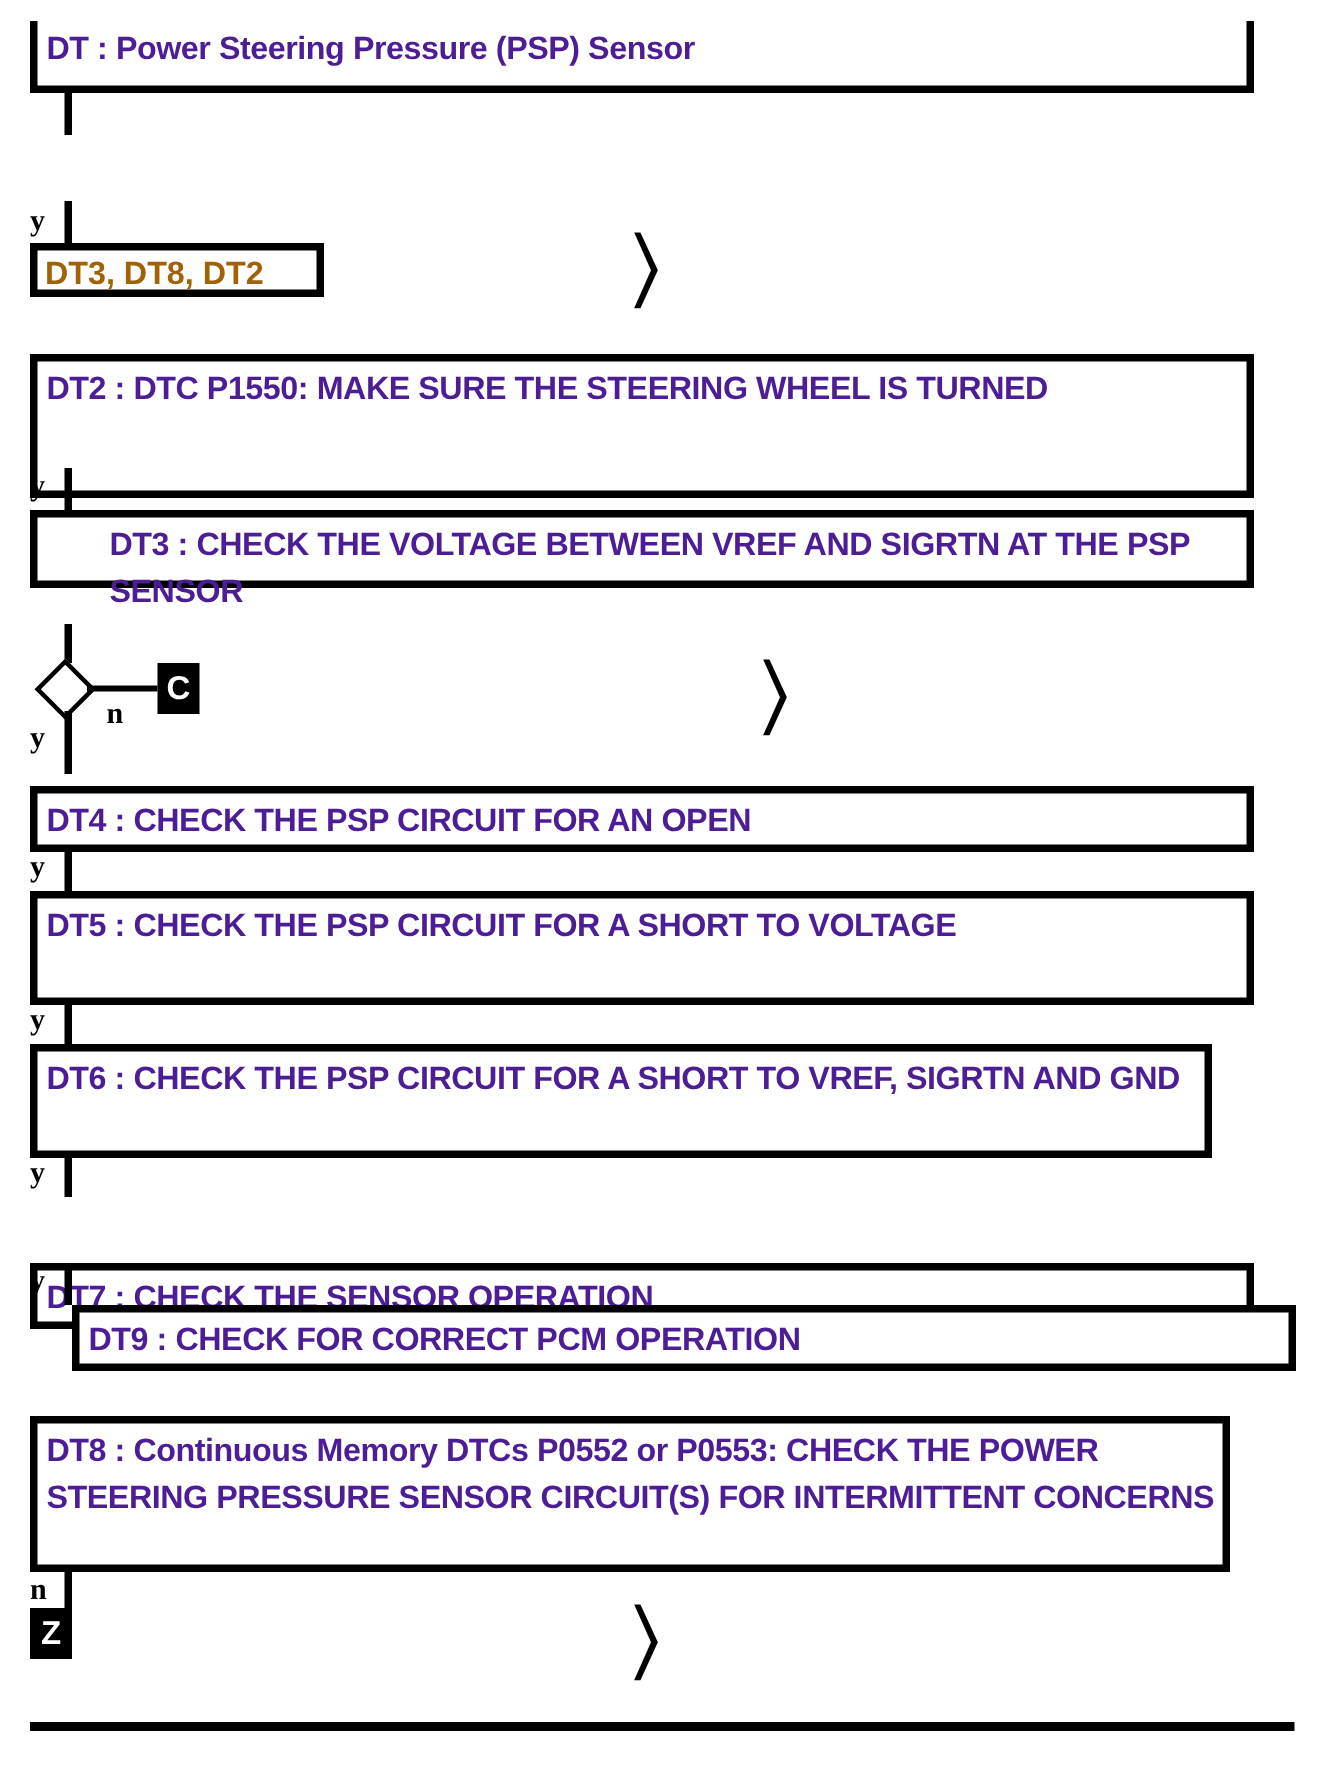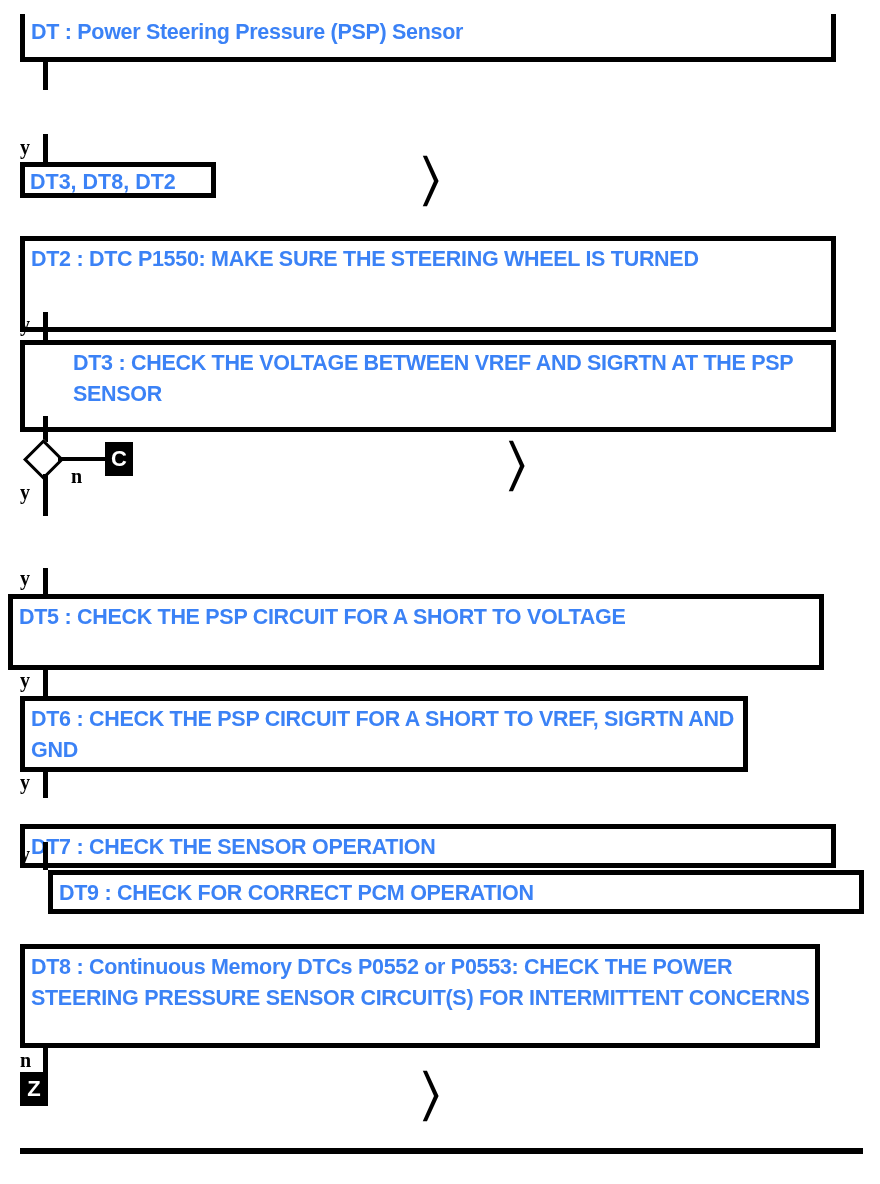--- a/index.html
+++ b/index.html
@@ -17,41 +17,41 @@
     background: #ffffff;
     overflow: hidden;
   }
 
   
   .step-box {
     position: absolute;
     box-sizing: border-box;
     border: 5px solid #000000;
     background: #ffffff;
-    color: #3b82f6;
+    color: #4c1d95;
     font-weight: bold;
     font-size: 21.5px;
     line-height: 31px;
     letter-spacing: -0.3px;
     padding: 3px 0 3px 6px;
     font-family: "Liberation Sans", sans-serif;
     font-stretch: condensed;
     white-space: pre-line;
   }
   
   .step-box.no-top {
     border-top: none;
   }
   
   .small-box {
     position: absolute;
     box-sizing: border-box;
     border: 5px solid #000000;
     background: #ffffff;
-    color: #3b82f6;
+    color: #a16207;
     font-weight: bold;
     font-size: 21.5px;
     line-height: 28px;
     padding: 1px 5px 1px 5px;
     font-family: "Liberation Sans", sans-serif;
     font-stretch: condensed;
     white-space: nowrap;
   }
 
   
@@ -136,53 +136,54 @@
 
   <div class="small-box" style="left:20px; top:162px; width:196px; height:36px;">DT3, DT8, DT2</div>
 
   <div class="chevron" style="left:421px; top:149px;">〉</div>
 
   <div class="step-box" style="left:20px; top:236px; width:816px; height:96px;">DT2 : DTC P1550: MAKE SURE THE STEERING WHEEL IS TURNED</div>
 
   <div class="vline" style="left:43px; top:312px; height:28px;"></div>
   <div class="branch-label" style="left:20px; top:314px;">y</div>
 
-  <div class="step-box" style="left:20px; top:340px; width:816px; height:92px;padding-left:48px;">DT3 : CHECK THE VOLTAGE BETWEEN VREF AND SIGRTN AT THE PSP SENSOR</div>
+  <div class="step-box" style="left:20px; top:340px; width:816px; height:52px;padding-left:48px;">DT3 : CHECK THE VOLTAGE BETWEEN VREF AND SIGRTN AT THE PSP SENSOR</div>
 
   <div class="vline" style="left:43px; top:416px; height:26px;"></div>
 
   <div class="diamond" style="left:29px; top:445px; width:29px; height:29px;"></div>
 
   <div class="hline" style="left:58px; top:457px; width:47px; height:4px;"></div>
   <div class="branch-label" style="left:71px; top:466px;">n</div>
 
   <div class="connector-chip" style="left:105px; top:442px; width:28px; height:34px;">
     <span class="chip-inner">C</span>
   </div>
 
   <div class="vline" style="left:43px; top:474px; height:42px;"></div>
   <div class="branch-label" style="left:20px; top:482px;">y</div>
 
   <div class="chevron" style="left:507px; top:434px;">〉</div>
 
+  <div class="step-box" style="left:20px; top:524px; width:816px; height:44px;">DT4 : CHECK THE PSP CIRCUIT FOR AN OPEN</div>
 
   <div class="vline" style="left:43px; top:568px; height:26px;"></div>
   <div class="branch-label" style="left:20px; top:568px;">y</div>
 
-  <div class="step-box" style="left:8px; top:594px; width:816px; height:76px;">DT5 : CHECK THE PSP CIRCUIT FOR A SHORT TO VOLTAGE</div>
+  <div class="step-box" style="left:20px; top:594px; width:816px; height:76px;">DT5 : CHECK THE PSP CIRCUIT FOR A SHORT TO VOLTAGE</div>
 
   <div class="vline" style="left:43px; top:670px; height:26px;"></div>
   <div class="branch-label" style="left:20px; top:670px;">y</div>
 
-  <div class="step-box" style="left:20px; top:696px; width:728px; height:76px;">DT6 : CHECK THE PSP CIRCUIT FOR A SHORT TO VREF, SIGRTN AND GND</div>
+  <div class="step-box" style="left:20px; top:696px; width:788px; height:76px;">DT6 : CHECK THE PSP CIRCUIT FOR A SHORT TO VREF, SIGRTN AND GND</div>
 
   <div class="vline" style="left:43px; top:772px; height:26px;"></div>
   <div class="branch-label" style="left:20px; top:772px;">y</div>
 
-  <div class="step-box" style="left:20px; top:824px; width:816px; height:44px;">DT7 : CHECK THE SENSOR OPERATION</div>
+  <div class="step-box" style="left:20px; top:842px; width:816px; height:44px;">DT7 : CHECK THE SENSOR OPERATION</div>
 
   <div class="vline" style="left:43px; top:842px; height:28px;"></div>
   <div class="branch-label" style="left:20px; top:844px;">y</div>
 
   <div class="step-box" style="left:20px; top:870px; width:816px; height:44px;margin-left:28px;">DT9 : CHECK FOR CORRECT PCM OPERATION</div>
 
   <div class="step-box" style="left:20px; top:944px; width:800px; height:104px;">DT8 : Continuous Memory DTCs P0552 or P0553: CHECK THE POWER STEERING PRESSURE SENSOR CIRCUIT(S) FOR INTERMITTENT CONCERNS</div>
 
   <div class="vline" style="left:43px; top:1048px; height:26px;"></div>
   <div class="branch-label" style="left:20px; top:1050px;">n</div>

